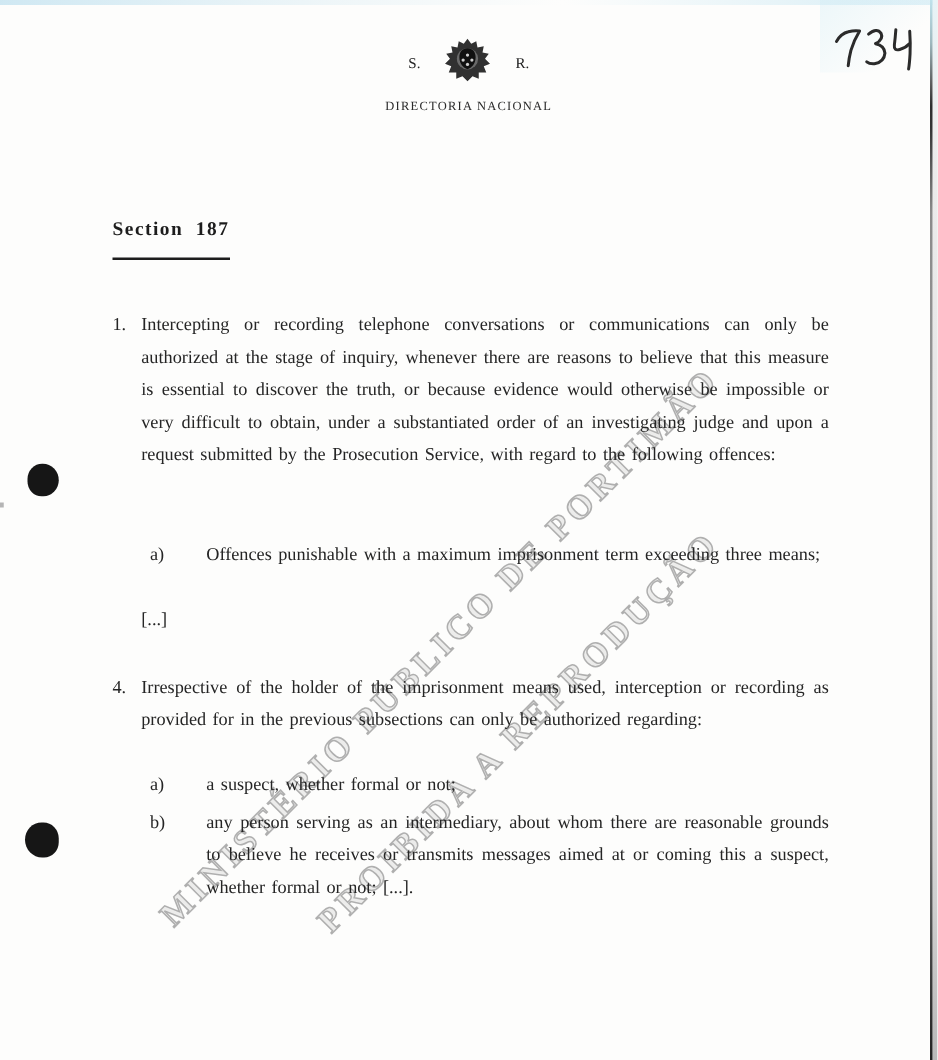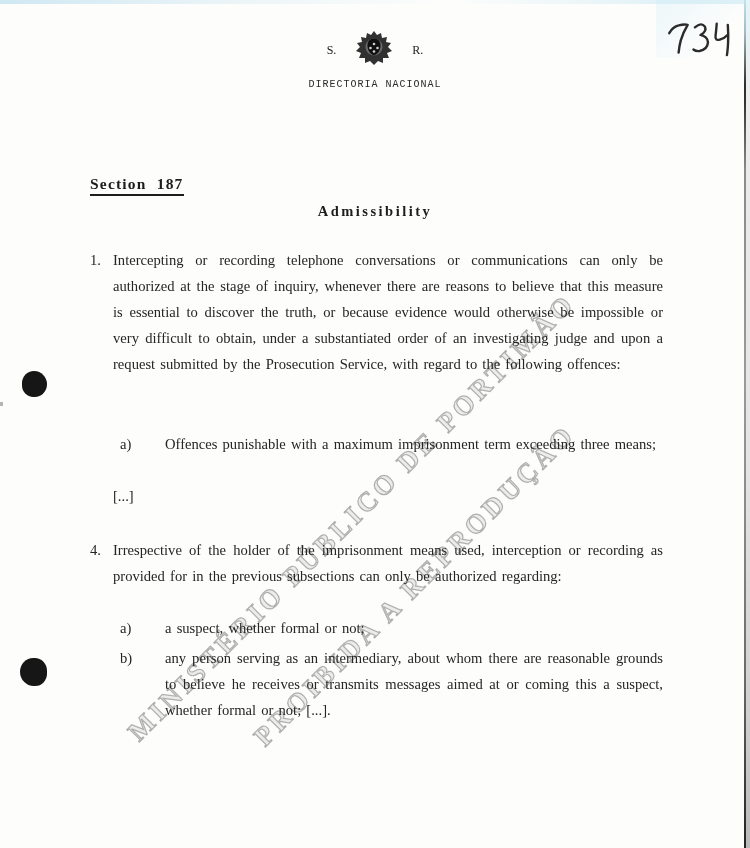--- a/index.html
+++ b/index.html
@@ -47,27 +47,27 @@
   }
   .wm-1{left:22px;top:502px;width:660px;}
   .wm-2{left:165px;top:570px;width:500px;}
 
   
   .letterhead{position:absolute;left:0;top:30px;width:100%;text-align:center;z-index:2;}
   .crest-row{display:flex;align-items:center;justify-content:center;gap:15px;margin-bottom:9px;}
   .initial{font-size:12px;color:#222;}
   .ministry{font-family:"Liberation Sans", sans-serif;font-size:11.5px;letter-spacing:1px;color:#2a2a2a;margin-bottom:13px;}
   .agency{font-family:"Liberation Sans", sans-serif;font-size:19.5px;letter-spacing:1.5px;color:#383838;margin-bottom:11px;}
-  .directorate{font-family:Liberation Mono, monospace;font-size:10px;letter-spacing:1px;color:#2a2a2a;}
+  .directorate{font-family:Liberation Serif, serif;font-size:10px;letter-spacing:1px;color:#2a2a2a;}
 
   
   .section-heading{
     position:absolute;left:90px;top:175px;z-index:2;
     font-size:15.5px;font-weight:bold;letter-spacing:1.2px;word-spacing:5px;
-    border-bottom:2px solid #1d1d1d;padding-bottom:1px;color:#1d1d1d;
+    border-bottom:2px solid #1d1d1d;padding-bottom:13px;color:#1d1d1d;
   }
   .admissibility{
     position:absolute;left:0;top:203px;width:100%;text-align:center;z-index:2;
     font-size:14.5px;font-weight:bold;letter-spacing:2.5px;color:#1d1d1d;
   }
 
   
   .txt{font-size:14.6px;line-height:26px;color:#252525;}
   .block{position:absolute;z-index:2;}
   .num-row{display:flex;}
@@ -125,21 +125,20 @@
             <circle cx="23" cy="21.5" r="1.3" fill="#fff" opacity="0.8"></circle>
           </g>
         </svg>
       </span>
       <span class="initial">R.</span>
     </div>
     <div class="directorate">DIRECTORIA NACIONAL</div>
   </div>
 
   <div class="section-heading">Section 187</div>
-  <div class="admissibility">Admissibility</div>
 
   <div class="block txt para1 num-row">
     <span class="num-marker">1.</span>
     <span class="num-text">Intercepting or recording telephone conversations or communications can only be authorized at the stage of inquiry, whenever there are reasons to believe that this measure is essential to discover the truth, or because evidence would otherwise be impossible or very difficult to obtain, under a substantiated order of an investigating judge and upon a request submitted by the Prosecution Service, with regard to the following offences:</span>
   </div>
 
   <div class="block txt item1a sub-row">
     <span class="sub-marker">a)</span>
     <span class="sub-text">Offences punishable with a maximum imprisonment term exceeding three means;</span>
   </div>

